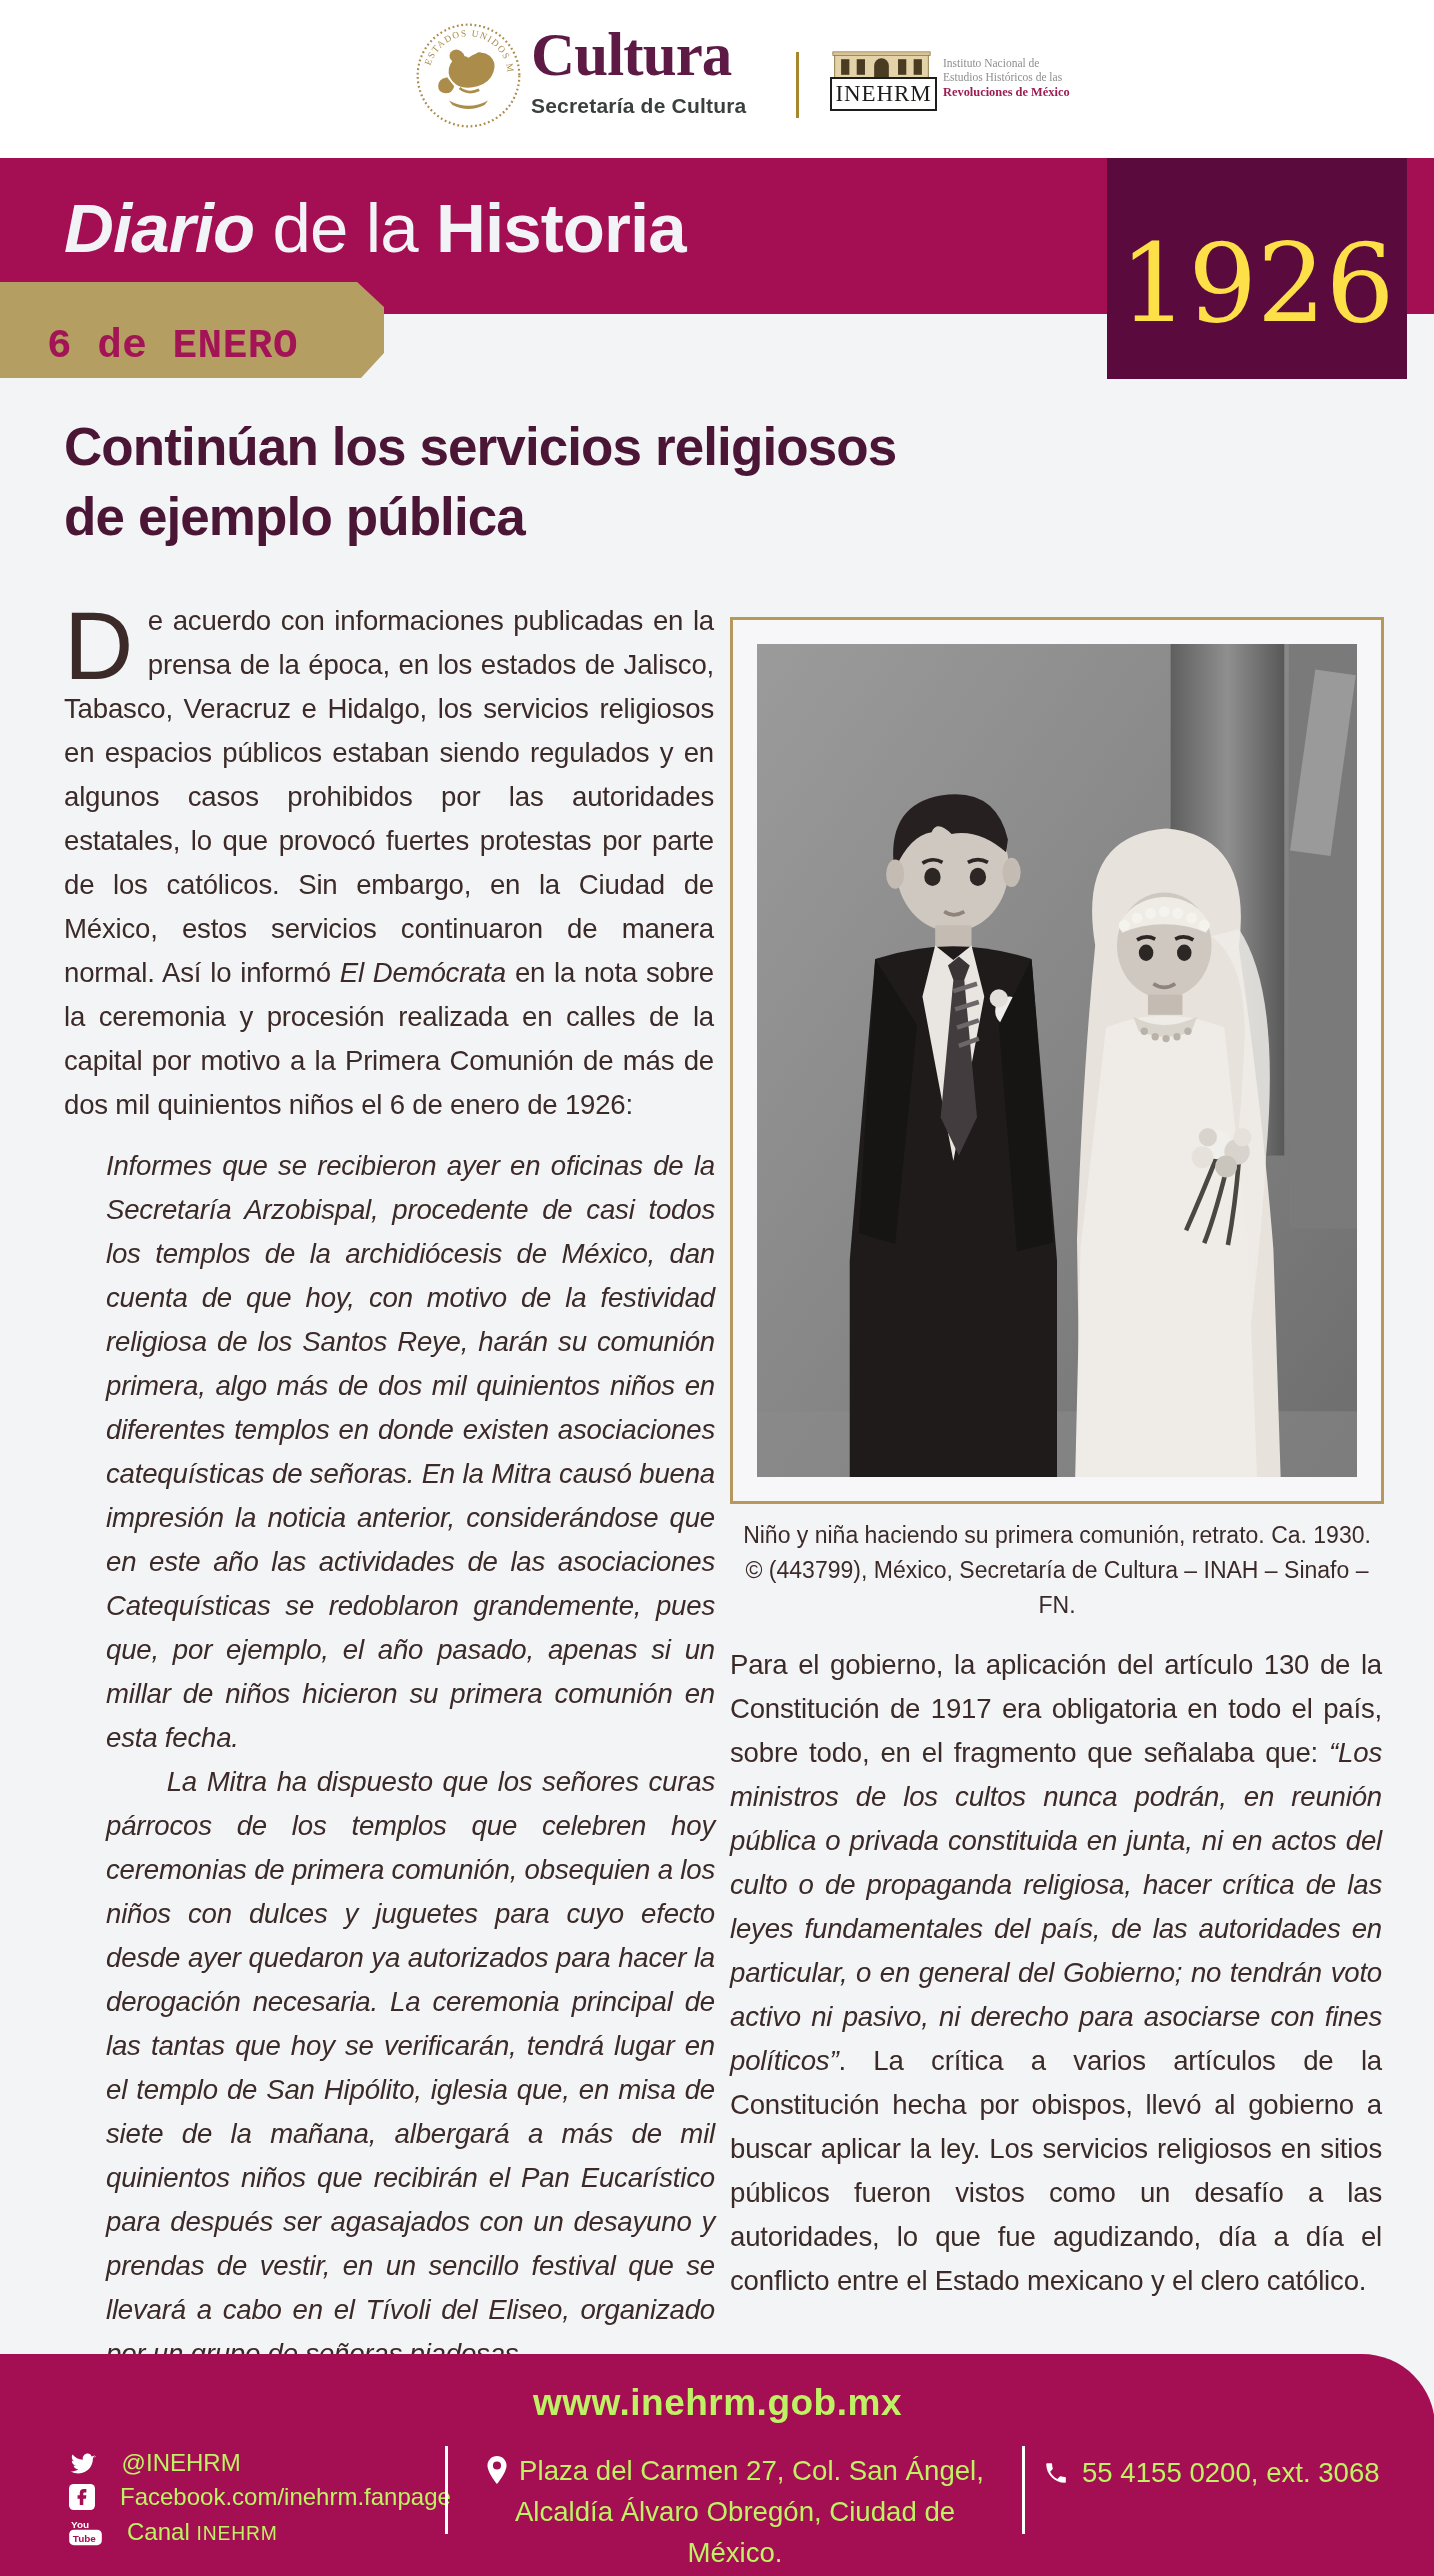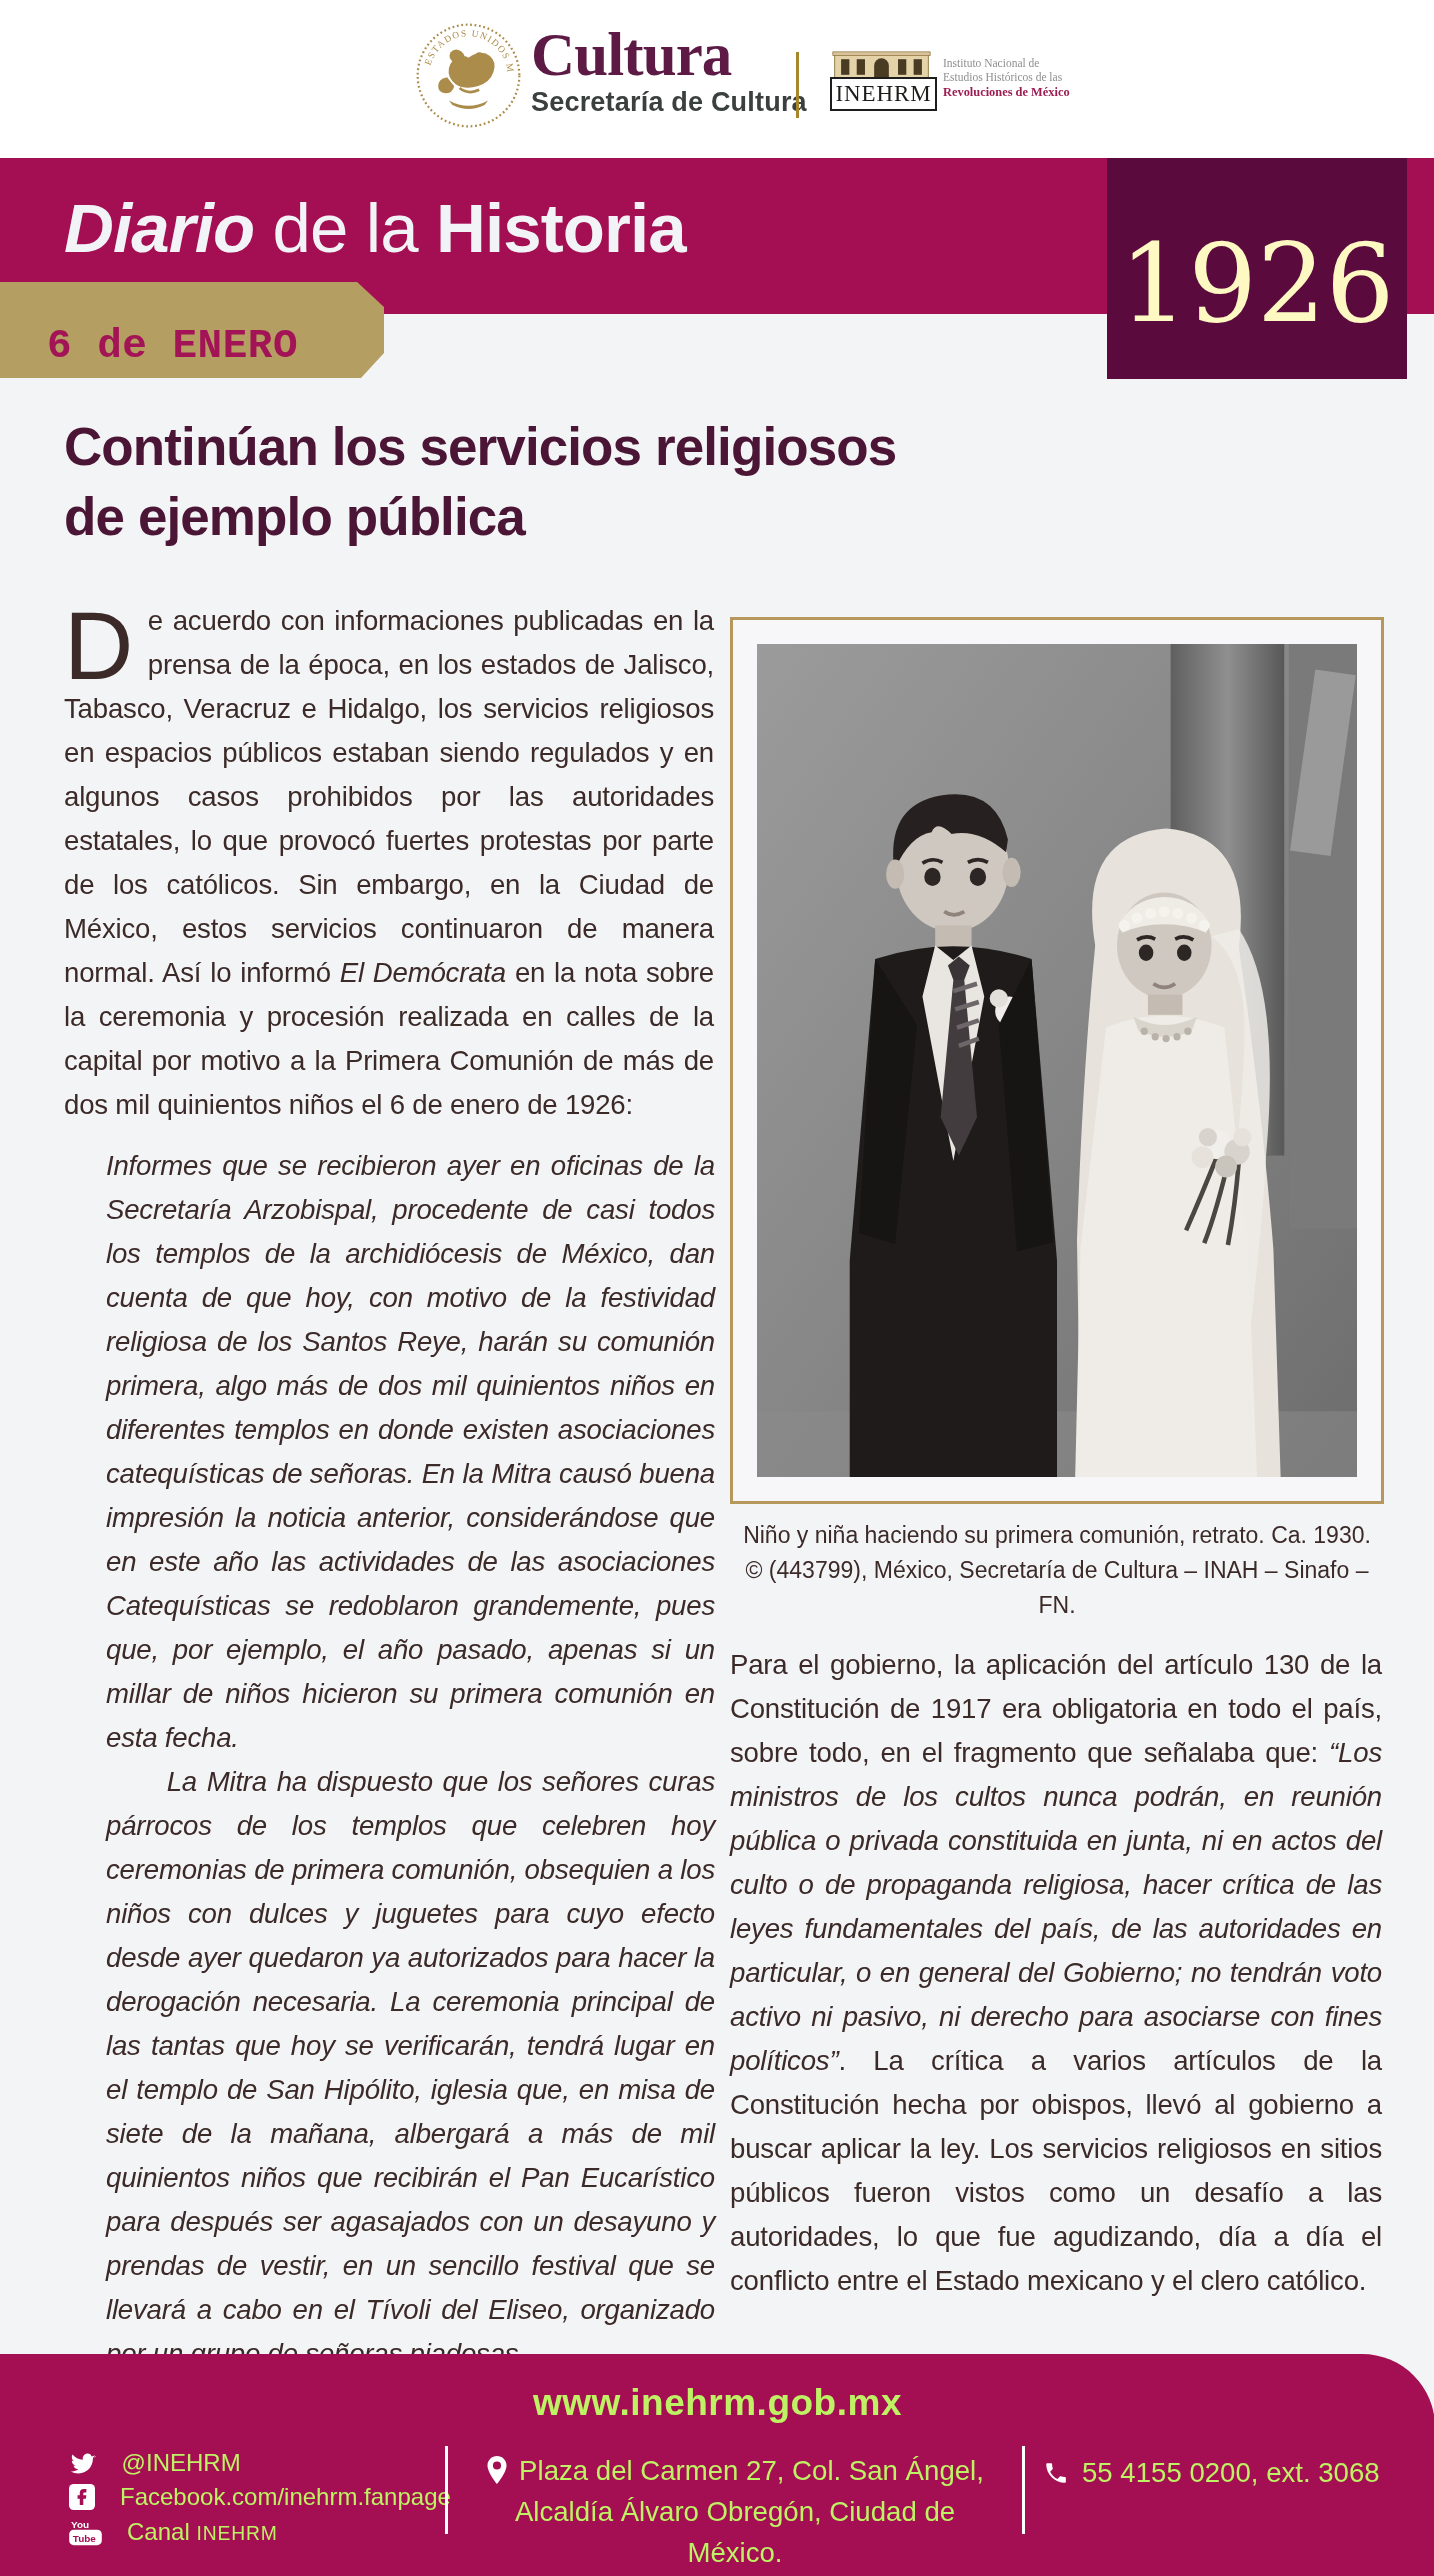--- a/index.html
+++ b/index.html
@@ -3,38 +3,38 @@
 <meta charset="utf-8">
 <style>
   html,body{margin:0;padding:0;background:#e8e9ec;}
   .page{position:relative;width:1435px;height:2576px;background:#f3f4f6;overflow:hidden;
         font-family:"Liberation Sans",sans-serif;color:#3b2a28;}
   
   .header{position:absolute;left:0;top:0;width:1435px;height:158px;background:#ffffff;}
   .seal{position:absolute;left:415px;top:22px;width:107px;height:107px;}
   .cultura-block{position:absolute;left:531px;top:24px;}
   .cultura-word{font-family:"Liberation Serif",serif;font-weight:bold;font-size:61px;line-height:61px;color:#5c1a45;letter-spacing:-0.9px;}
-  .cultura-sub{font-size:27px;font-weight:bold;color:#3a403d;margin-top:2px;letter-spacing:0.2px;}
+  .cultura-sub{font-size:21px;font-weight:bold;color:#3a403d;margin-top:9px;letter-spacing:0.2px;}
   .hdr-divider{position:absolute;left:796px;top:52px;width:2.8px;height:66px;background:#a8862c;}
   .inehrm-building{position:absolute;left:831px;top:50px;width:101px;height:28.5px;}
   .inehrm-box{position:absolute;left:830px;top:77px;width:103px;height:30px;border:2.8px solid #1d1d1b;background:#fff;
               display:flex;align-items:center;justify-content:center;}
   .inehrm-box span{font-family:"Liberation Serif",serif;font-size:23px;letter-spacing:0.9px;color:#1d1d1b;}
   .inehrm-lines{position:absolute;left:943px;top:57px;font-family:"Liberation Serif",serif;}
   .inehrm-lines .l{font-size:11.5px;line-height:13.8px;color:#8f8f8f;}
   .inehrm-lines .l3{font-size:12.4px;line-height:14.7px;color:#9c1d52;font-weight:bold;}
   
   .band{position:absolute;left:0;top:158px;width:1435px;height:156px;background:#a40e52;}
   .band-text{position:absolute;left:64px;top:0;height:140px;display:flex;align-items:center;color:#f2f3f6;font-size:69px;}
   .band-text .it{font-style:italic;font-weight:bold;letter-spacing:-0.9px;}
   .band-text .mid{font-weight:normal;margin:0 18.4px;letter-spacing:-0.9px;}
   .band-text .bd{font-weight:bold;letter-spacing:-0.9px;}
   .year-box{position:absolute;left:1107px;top:158px;width:300px;height:221px;background:#5a0a3c;
             display:flex;align-items:center;justify-content:center;}
-  .year-box span{font-family:"DejaVu Serif",serif;font-size:108px;color:#fef9c3;margin-top:30px;}
+  .year-box span{font-family:"DejaVu Serif",serif;font-size:108px;color:#fde047;margin-top:30px;}
   .date-tag{position:absolute;left:0;top:282px;width:384px;height:96px;background:#b59e62;
             clip-path:polygon(0 0,93% 0,100% 26%,100% 74%,94% 100%,0 100%);
             display:flex;align-items:center;}
   .date-tag span{font-family:Liberation Mono, monospace;font-weight:bold;font-size:41px;color:#a31456;padding-left:47px;letter-spacing:0.5px;margin-top:32px;}
   
   .title{position:absolute;left:64px;top:412px;width:1194px;font-size:53px;font-weight:bold;
          line-height:70px;color:#4b1535;letter-spacing:-0.9px;}
   .col-left{position:absolute;left:64px;top:599px;width:650px;}
   .p1{font-size:27.6px;line-height:44px;text-align:justify;letter-spacing:-0.2px;}
   .dropcap{float:left;font-size:96px;line-height:81px;padding:5.5px 14.7px 0 0;color:#3b2a28;}

